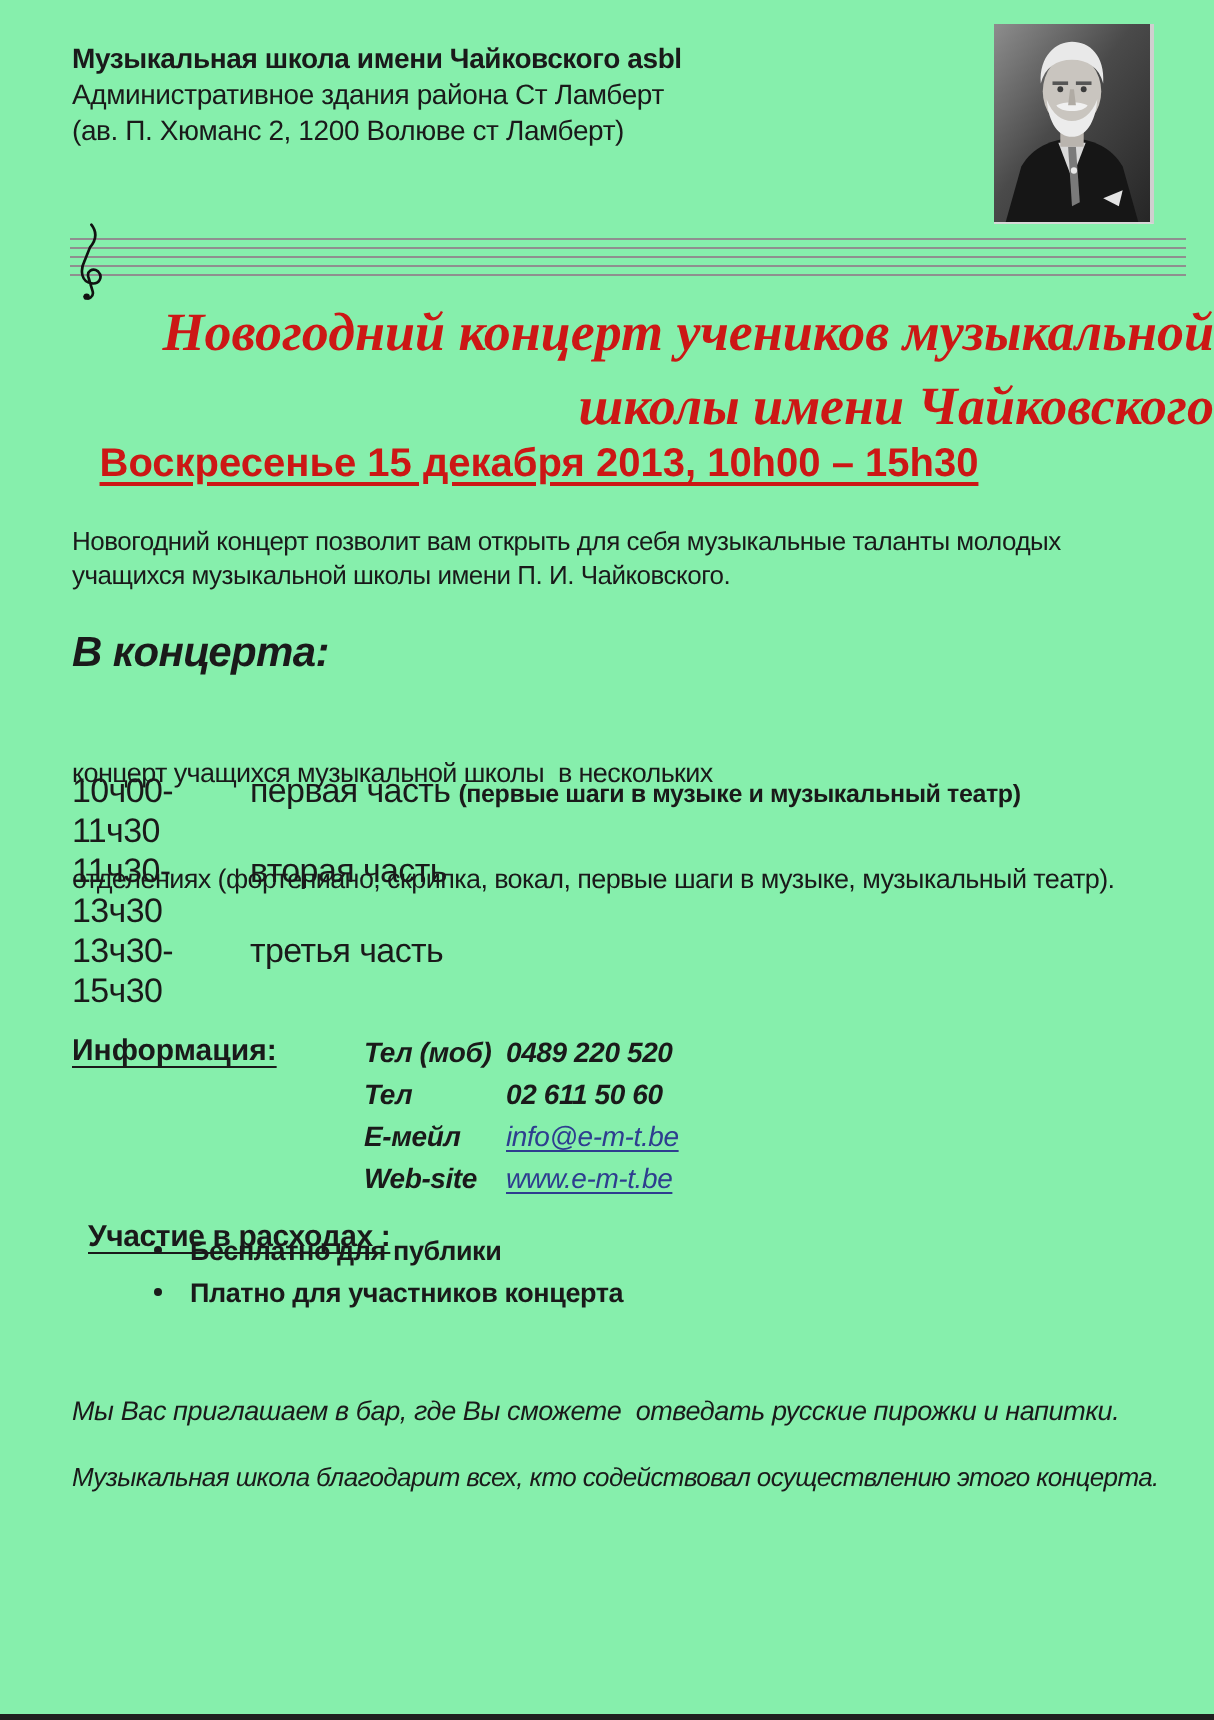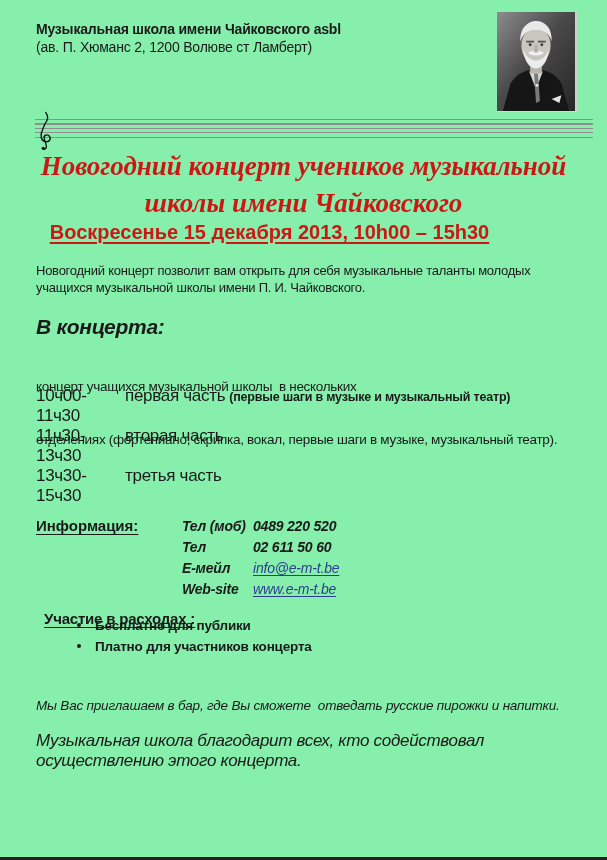--- a/index.html
+++ b/index.html
@@ -22,21 +22,21 @@
   
   .staff-wrap { position:absolute; left:35px; top:111px; width:558px; height:40px; }
   .staff-lines {
     position:absolute; left:0; top:8px; width:558px; height:19px;
     background:repeating-linear-gradient(to bottom, #8f8f8f 0, #8f8f8f 1px, transparent 1px, transparent 4.5px);
   }
   .clef { position:absolute; left:0; top:0; width:20px; height:40px; }
   
   .title {
     position:absolute; left:0; top:148px; width:607px;
-    text-align:center;
+    text-align:right;
     font-family:"Liberation Serif", serif;
     font-style:italic; font-weight:700;
     font-size:27px; line-height:37px;
     color:var(--red);
   }
   .date-line {
     position:absolute; left:0; top:221px; width:539px;
     text-align:center;
     font-weight:700; font-size:20px;
     color:var(--red);
@@ -76,31 +76,32 @@
   .part-heading {
     position:absolute; left:44px; top:610px;
     font-size:15px; font-weight:700; letter-spacing:-0.2px;
     text-decoration:underline; text-underline-offset:3px;
   }
   .part-bullets { position:absolute; left:75px; top:615px; list-style:none; font-size:13.5px; font-weight:700; line-height:21px; letter-spacing:-0.2px; }
   .part-bullets li { position:relative; padding-left:20px; }
   .part-bullets li::before { content:""; position:absolute; left:2px; top:8px; width:4px; height:4px; border-radius:50%; background:#1a1a1a; }
   
   .closing1 { position:absolute; left:36px; top:698px; width:560px; font-size:13.5px; font-style:italic; letter-spacing:-0.2px; white-space:pre-wrap; }
-  .closing2 { position:absolute; left:36px; top:731px; width:565px; font-size:17px; font-style:italic; letter-spacing:-0.3px; }
+  .closing2 { position:absolute; left:36px; top:731px; width:565px; font-size:13px; font-style:italic; letter-spacing:-0.3px; }
   
   .bottom-edge { position:absolute; left:0; bottom:0; width:607px; height:3px; background:#1f1f1f; }
 </style>
 </head>
 <body>
 
 <div class="page" style="--red:#CC1715; --blue:#2E3D8F;">
 
   <div class="header">
     <div class="school">Музыкальная школа имени Чайковского asbl</div>
+    <div>Административное здания района Ст Ламберт</div>
     <div>(ав. П. Хюманс 2, 1200 Волюве ст Ламберт)</div>
   </div>
 
   <div class="photo">
     <svg viewBox="0 0 80 100" preserveAspectRatio="none">
       <defs>
         <linearGradient id="bg" x1="0" y1="0" x2="1" y2="1">
           <stop offset="0" stop-color="#8d8d8d"></stop>
           <stop offset="0.45" stop-color="#4a4a4a"></stop>
           <stop offset="1" stop-color="#262626"></stop>

